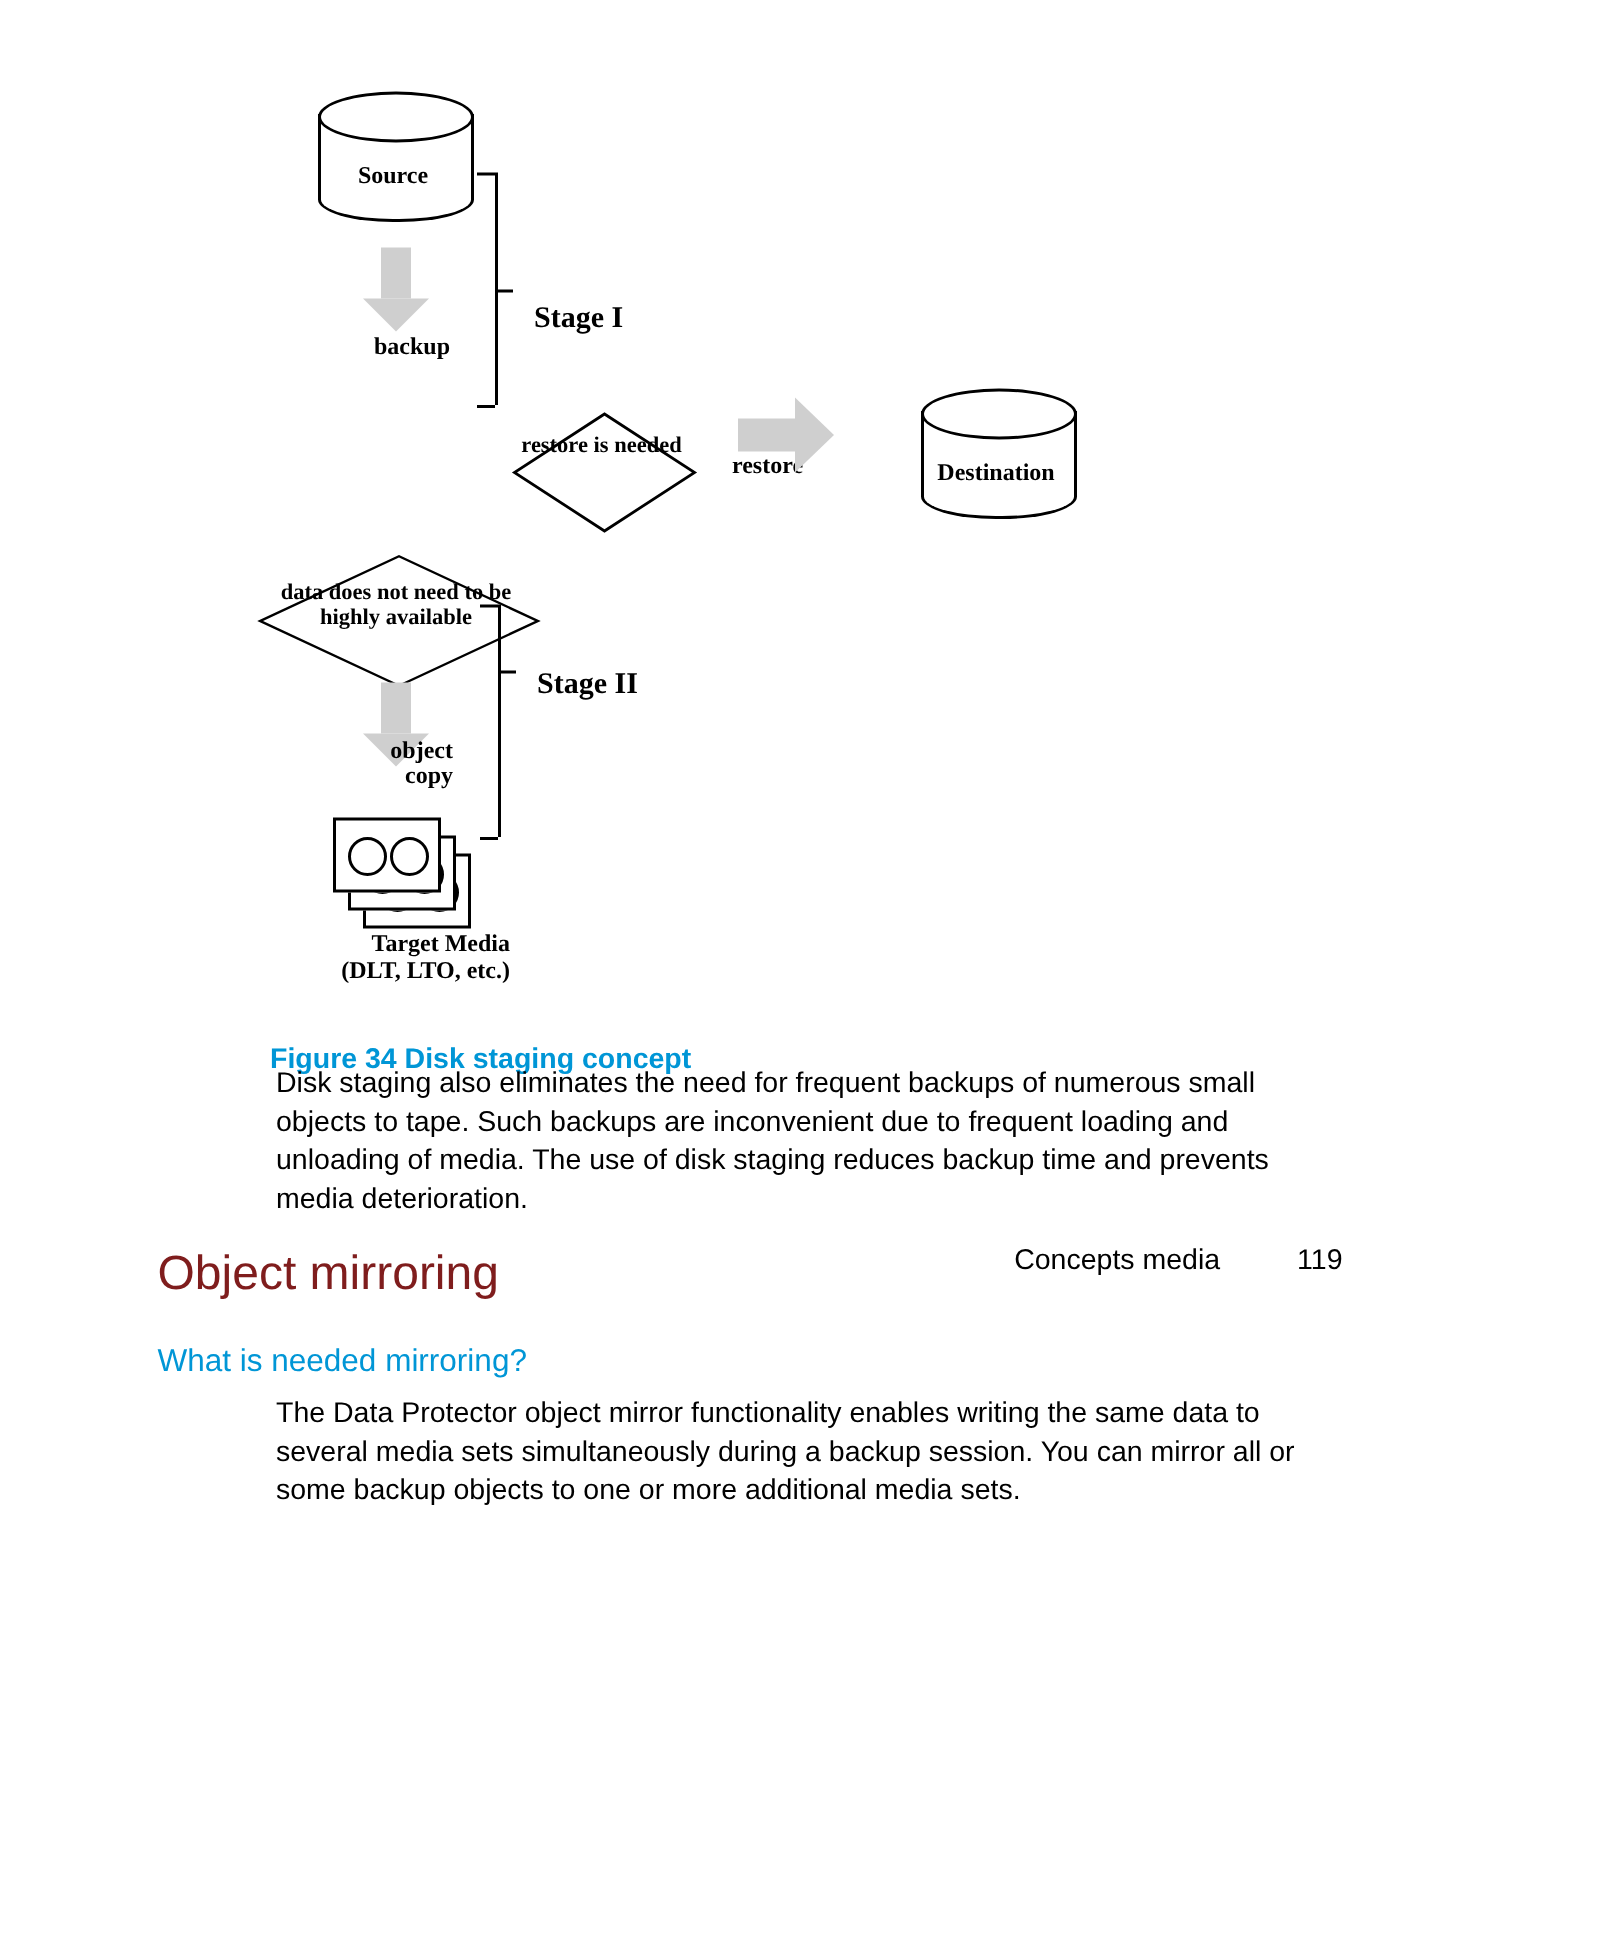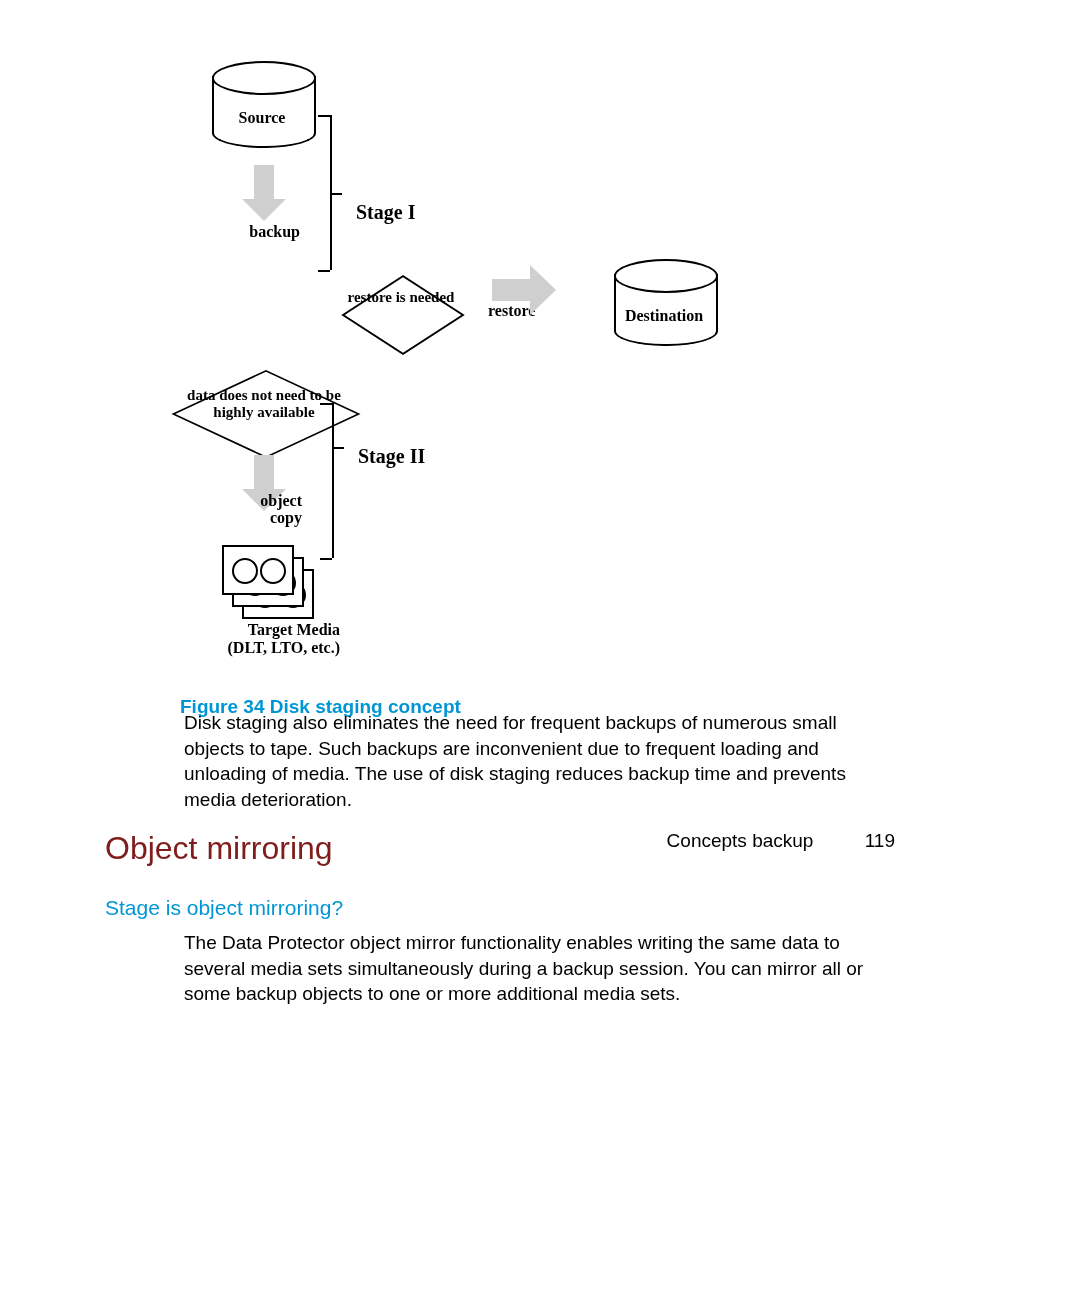--- a/index.html
+++ b/index.html
@@ -319,22 +319,22 @@
     <div class="small-label" style="left:20px; top:566px; width:140px;">Target Media</div>
     <div class="small-label" style="left:20px; top:584px; width:140px;">(DLT, LTO, etc.)</div>
   </div>
 
   <div class="figure-caption">Figure 34 Disk staging concept</div>
 
   <div class="body-text para-1">Disk staging also eliminates the need for frequent backups of numerous small objects to tape. Such backups are inconvenient due to frequent loading and unloading of media. The use of disk staging reduces backup time and prevents media deterioration.</div>
 
   <div class="heading-1">Object mirroring</div>
 
-  <div class="heading-2">Stage is object mirroring?</div>
+  <div class="heading-2">What is needed mirroring?</div>
 
   <div class="body-text para-2">The Data Protector object mirror functionality enables writing the same data to several media sets simultaneously during a backup session. You can mirror all or some backup objects to one or more additional media sets.</div>
 
   <div class="footer">
-    <span>Concepts backup</span>
+    <span>Concepts media</span>
     <span class="page-num">119</span>
   </div>
 
 </div>
 
 </body></html>

